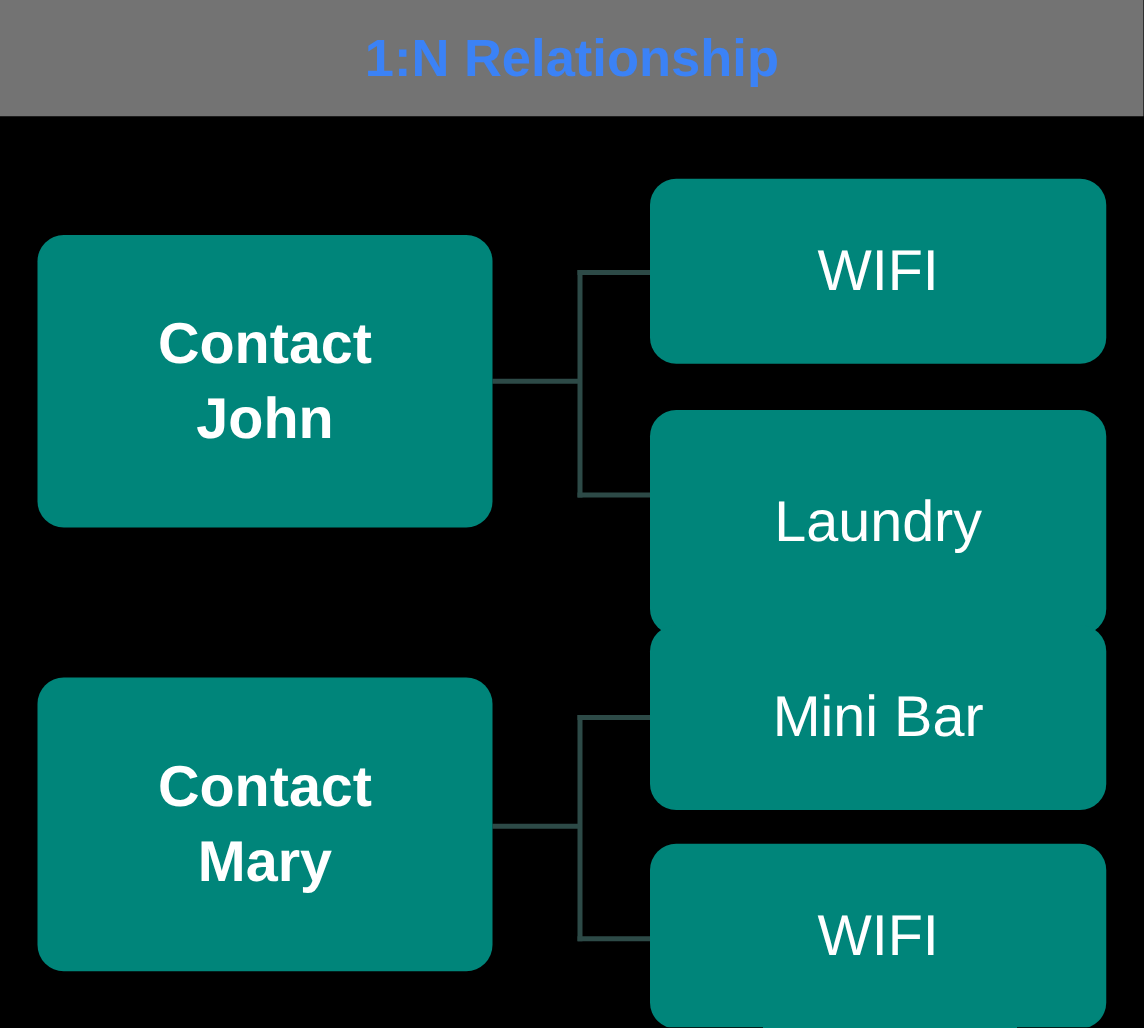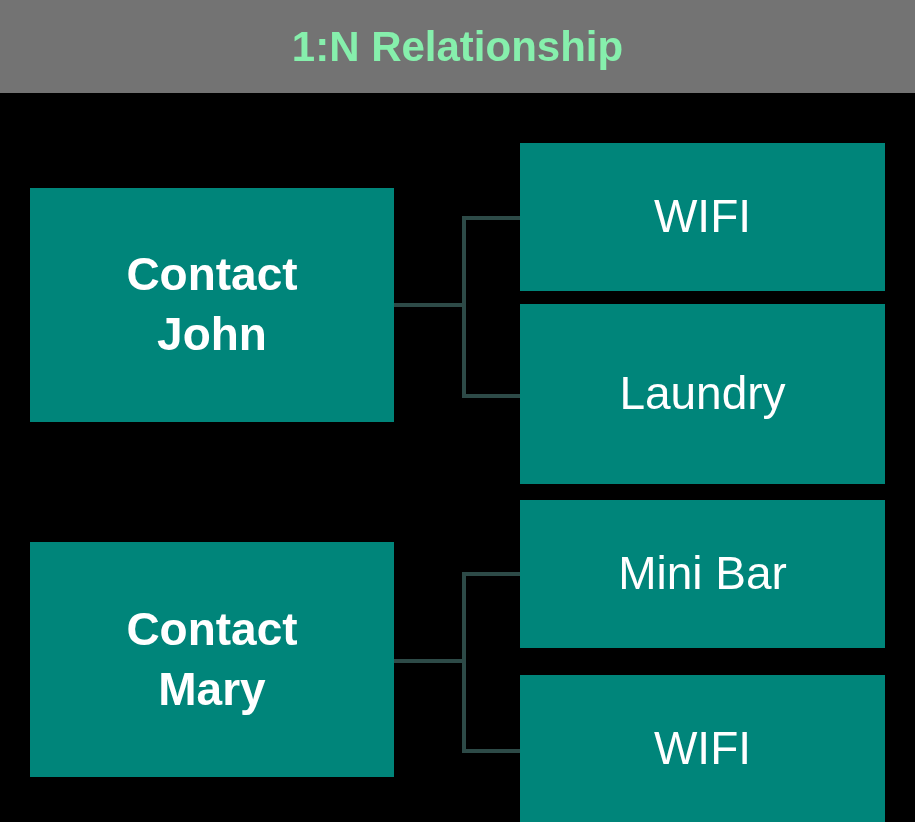--- a/index.html
+++ b/index.html
@@ -32,21 +32,21 @@
   }
   .header-title {
     position: absolute;
     left: 0;
     top: 0;
     width: 915px;
     height: 93px;
     display: flex;
     align-items: center;
     justify-content: center;
-    color: #86efac;
+    color: #3b82f6;
     font-size: 42px;
     font-weight: bold;
     letter-spacing: 0px;
     line-height: 1;
     white-space: nowrap;
   }
 
   
   .node {
     position: absolute;
@@ -54,20 +54,21 @@
     display: flex;
     align-items: center;
     justify-content: center;
     text-align: center;
     color: #ffffff;
     font-size: 46px;
     font-weight: normal;
     line-height: 1.30;
     box-sizing: border-box;
     padding: 0 8px;
+    border-radius: 21px;
   }
   .node .node-text {
     display: block;
     white-space: pre-line;
   }
 
   
   .node-parent {
     left: 30px;
     width: 364px;
@@ -75,21 +76,21 @@
   }
   .node-parent-1 { top: 188px; height: 234px; }
   .node-parent-2 { top: 542px; height: 235px; }
 
   
   .node-child {
     left: 520px;
     width: 365px;
   }
   .node-child-1 { top: 143px; height: 148px; }
-  .node-child-2 { top: 304px; height: 180px; }
+  .node-child-2 { top: 328px; height: 180px; }
   .node-child-3 { top: 500px; height: 148px; }
   .node-child-4 { top: 675px; height: 148px; }
 
   
   .conn {
     position: absolute;
     background: #2d4a47;
   }
   .conn-h { height: 4px; }
   .conn-v { width: 4px; }

